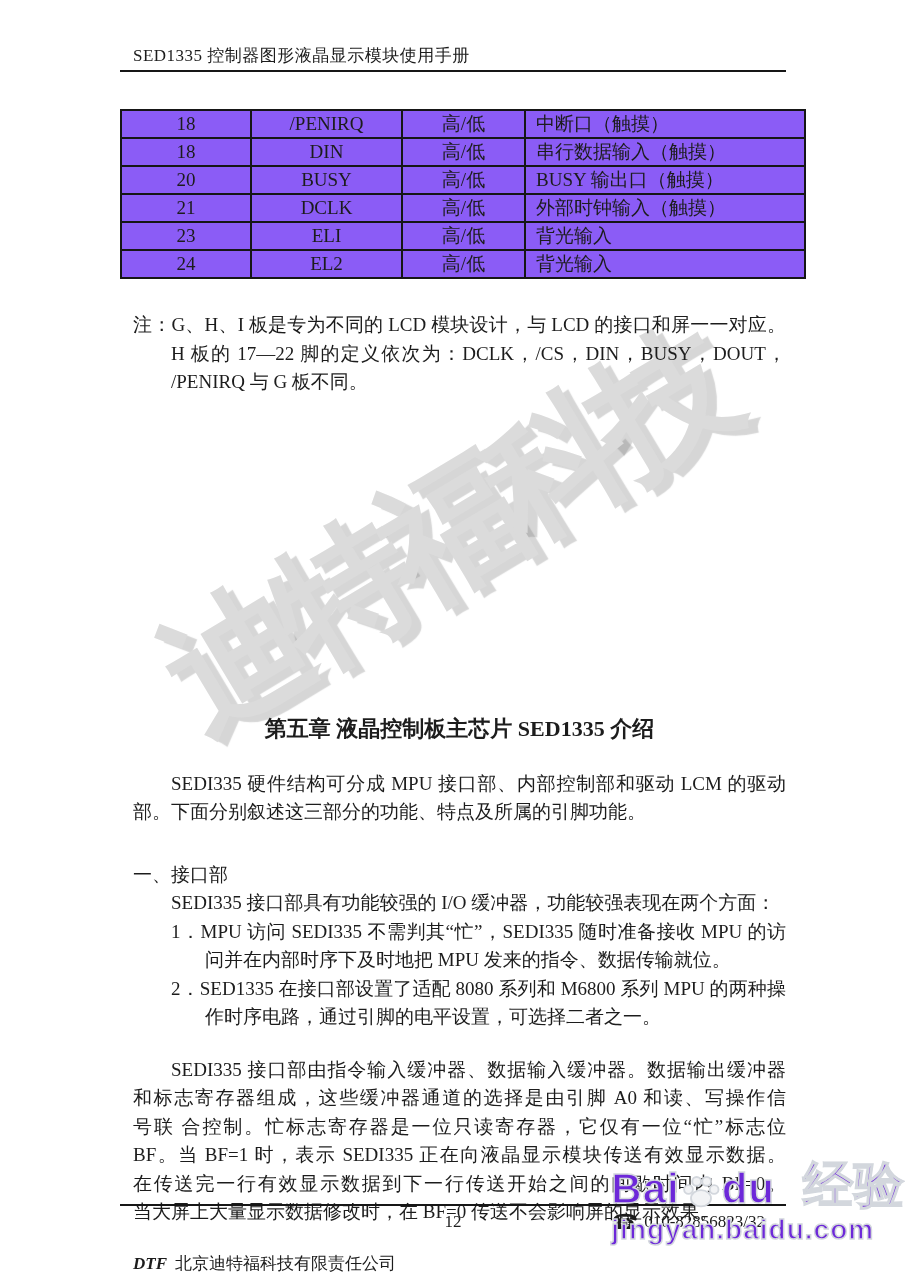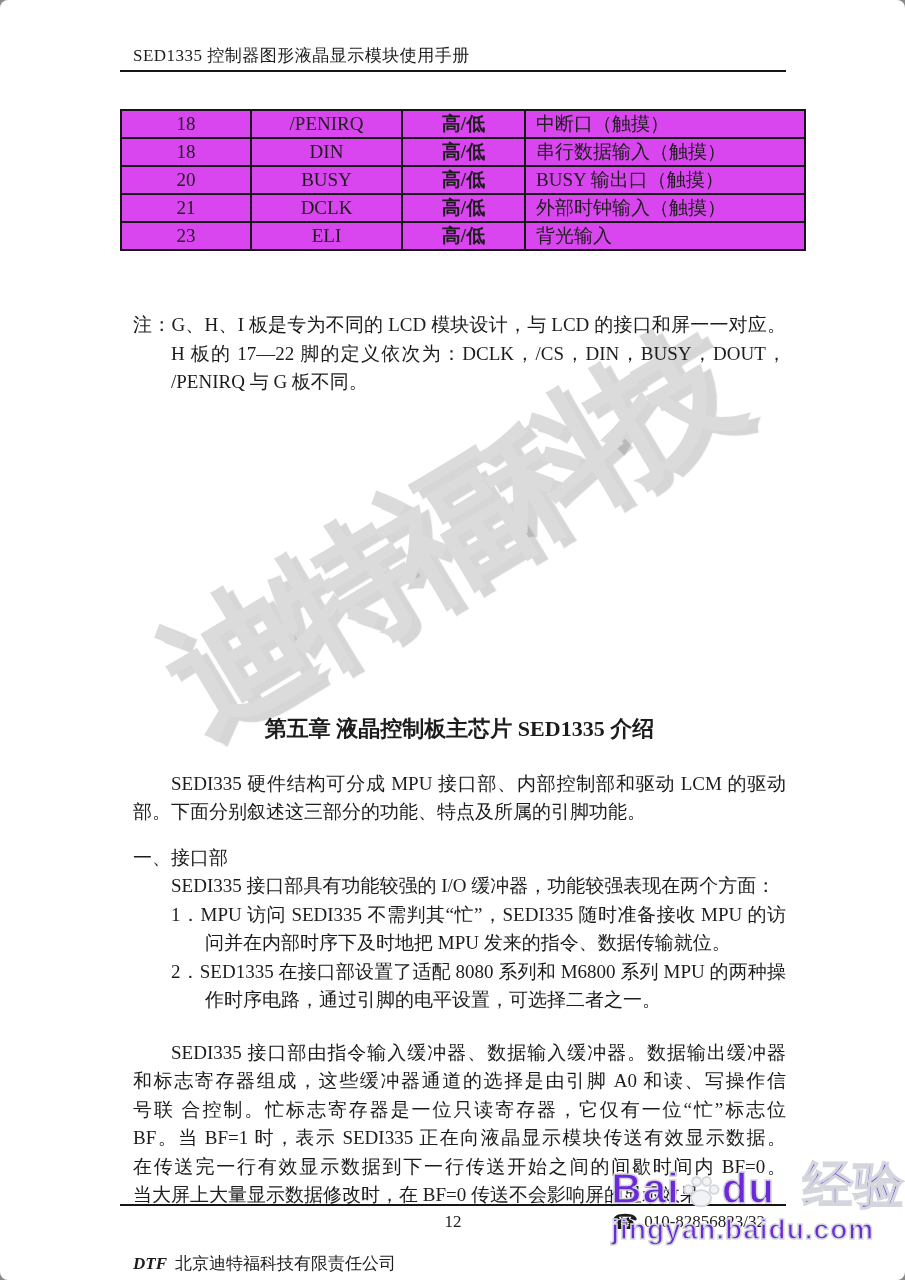--- a/index.html
+++ b/index.html
@@ -1,50 +1,49 @@
 <!DOCTYPE html>
 <html><head>
 <meta charset="utf-8">
 <style>
   html,body{margin:0;padding:0;background:#888;}
   .page{
     position:relative;width:905px;height:1280px;margin:0 auto;
     background:#ffffff;overflow:hidden;
     font-family:"Liberation Serif","DejaVu Serif",serif;
     color:#1c1c1c;
-    border-radius:8px;
   }
   
   .header-title{position:absolute;left:133px;top:44px;font-size:17px;letter-spacing:.5px;}
   .header-rule{position:absolute;left:120px;top:70px;width:666px;border-top:2px solid #161616;}
   
   table.pin-table{
     position:absolute;left:120px;top:109px;width:666px;
     border-collapse:collapse;table-layout:fixed;z-index:2;background:#fff;
   }
   table.pin-table td{
     border:2px solid #161616;height:25px;font-size:19px;
-    text-align:center;padding:0 0 0 0;background:#d946ef;
+    text-align:center;padding:0 0 0 0;background:#8b5cf6;
   }
   table.pin-table td.c1{width:128px;}
   table.pin-table td.c2{width:149px;}
-  table.pin-table td.c3{width:121px;font-weight:bold;}
+  table.pin-table td.c3{width:121px;}
   table.pin-table td.c4{width:268px;text-align:left;padding-left:10px;}
   
   .flow{
     position:absolute;left:133px;top:311px;width:653px;z-index:2;
     font-size:19px;line-height:28.5px;
   }
   .line{white-space:nowrap;}
   .jl{white-space:normal;text-align:justify;text-align-last:justify;text-justify:inter-character;}
   .ind{padding-left:38px;}
   .ind2{padding-left:72px;}
   .chapter-title{margin-top:316px;text-align:center;font-size:22px;font-weight:bold;line-height:32px;}
   .para1{margin-top:25px;}
-  .sec-heading{margin-top:17px;}
+  .sec-heading{margin-top:34px;}
   .buffer{margin-top:24px;}
   
   .watermark{
     position:absolute;left:445px;top:535px;z-index:1;
     transform:translate(-50%,-50%) rotate(-31deg);
     font-size:140px;font-weight:700;letter-spacing:-16px;white-space:nowrap;
     color:#dbdbdb;text-shadow:6px 9px 1px rgba(120,120,120,0.30);
     font-family:"DejaVu Serif","Liberation Serif",serif;
   }
   
@@ -98,20 +97,26 @@
     </tr>
     <tr>
       <td class="c1">21</td>
       <td class="c2">DCLK</td>
       <td class="c3">高/低</td>
       <td class="c4">外部时钟输入（触摸）</td>
     </tr>
     <tr>
       <td class="c1">23</td>
       <td class="c2">ELI</td>
+      <td class="c3">高/低</td>
+      <td class="c4">背光输入</td>
+    </tr>
+    <tr>
+      <td class="c1">24</td>
+      <td class="c2">EL2</td>
       <td class="c3">高/低</td>
       <td class="c4">背光输入</td>
     </tr>
   </tbody>
     </table>
 
   <div class="flow">
 
     <div class="note">
       <div class="jl"><span>注：</span><span>G、H、I 板是专为不同的 LCD 模块设计，与 LCD 的接口和屏一一对应。</span></div>

